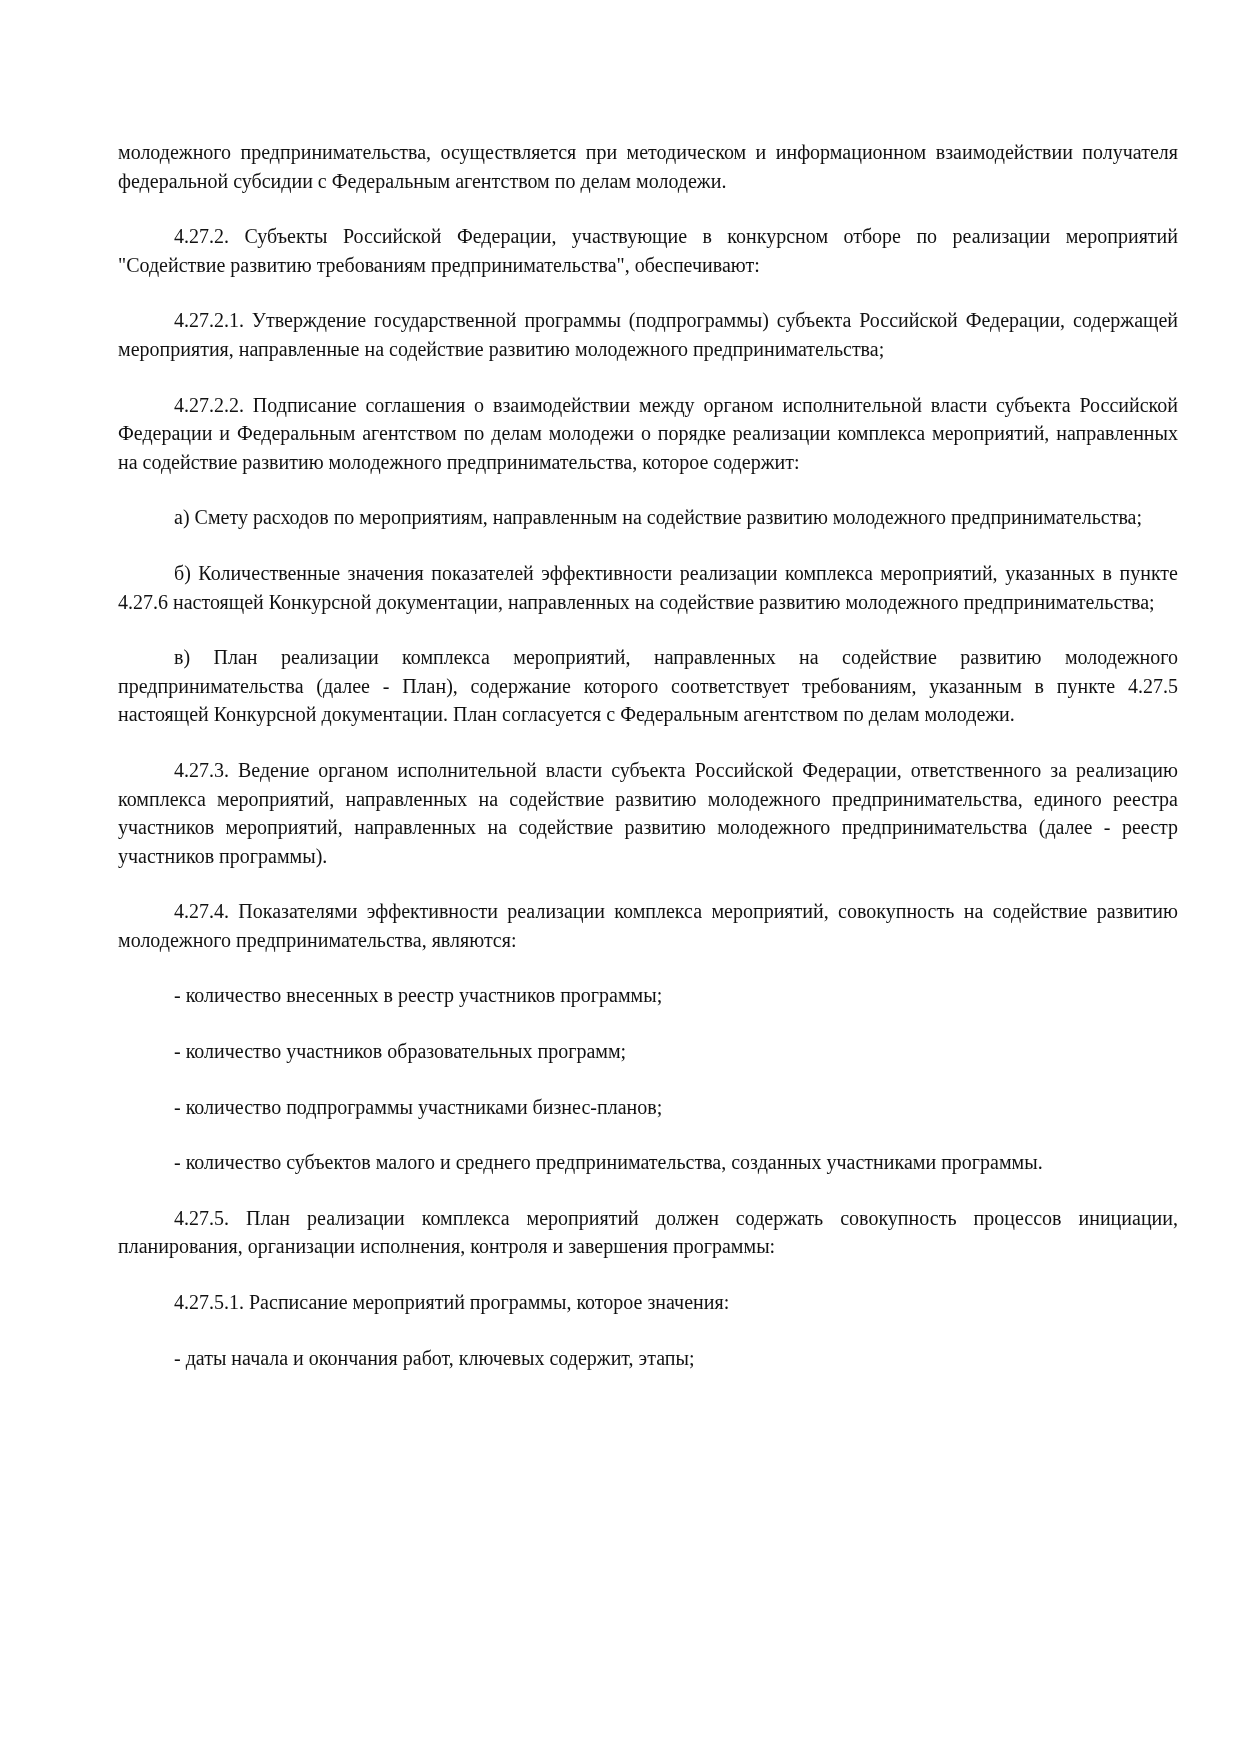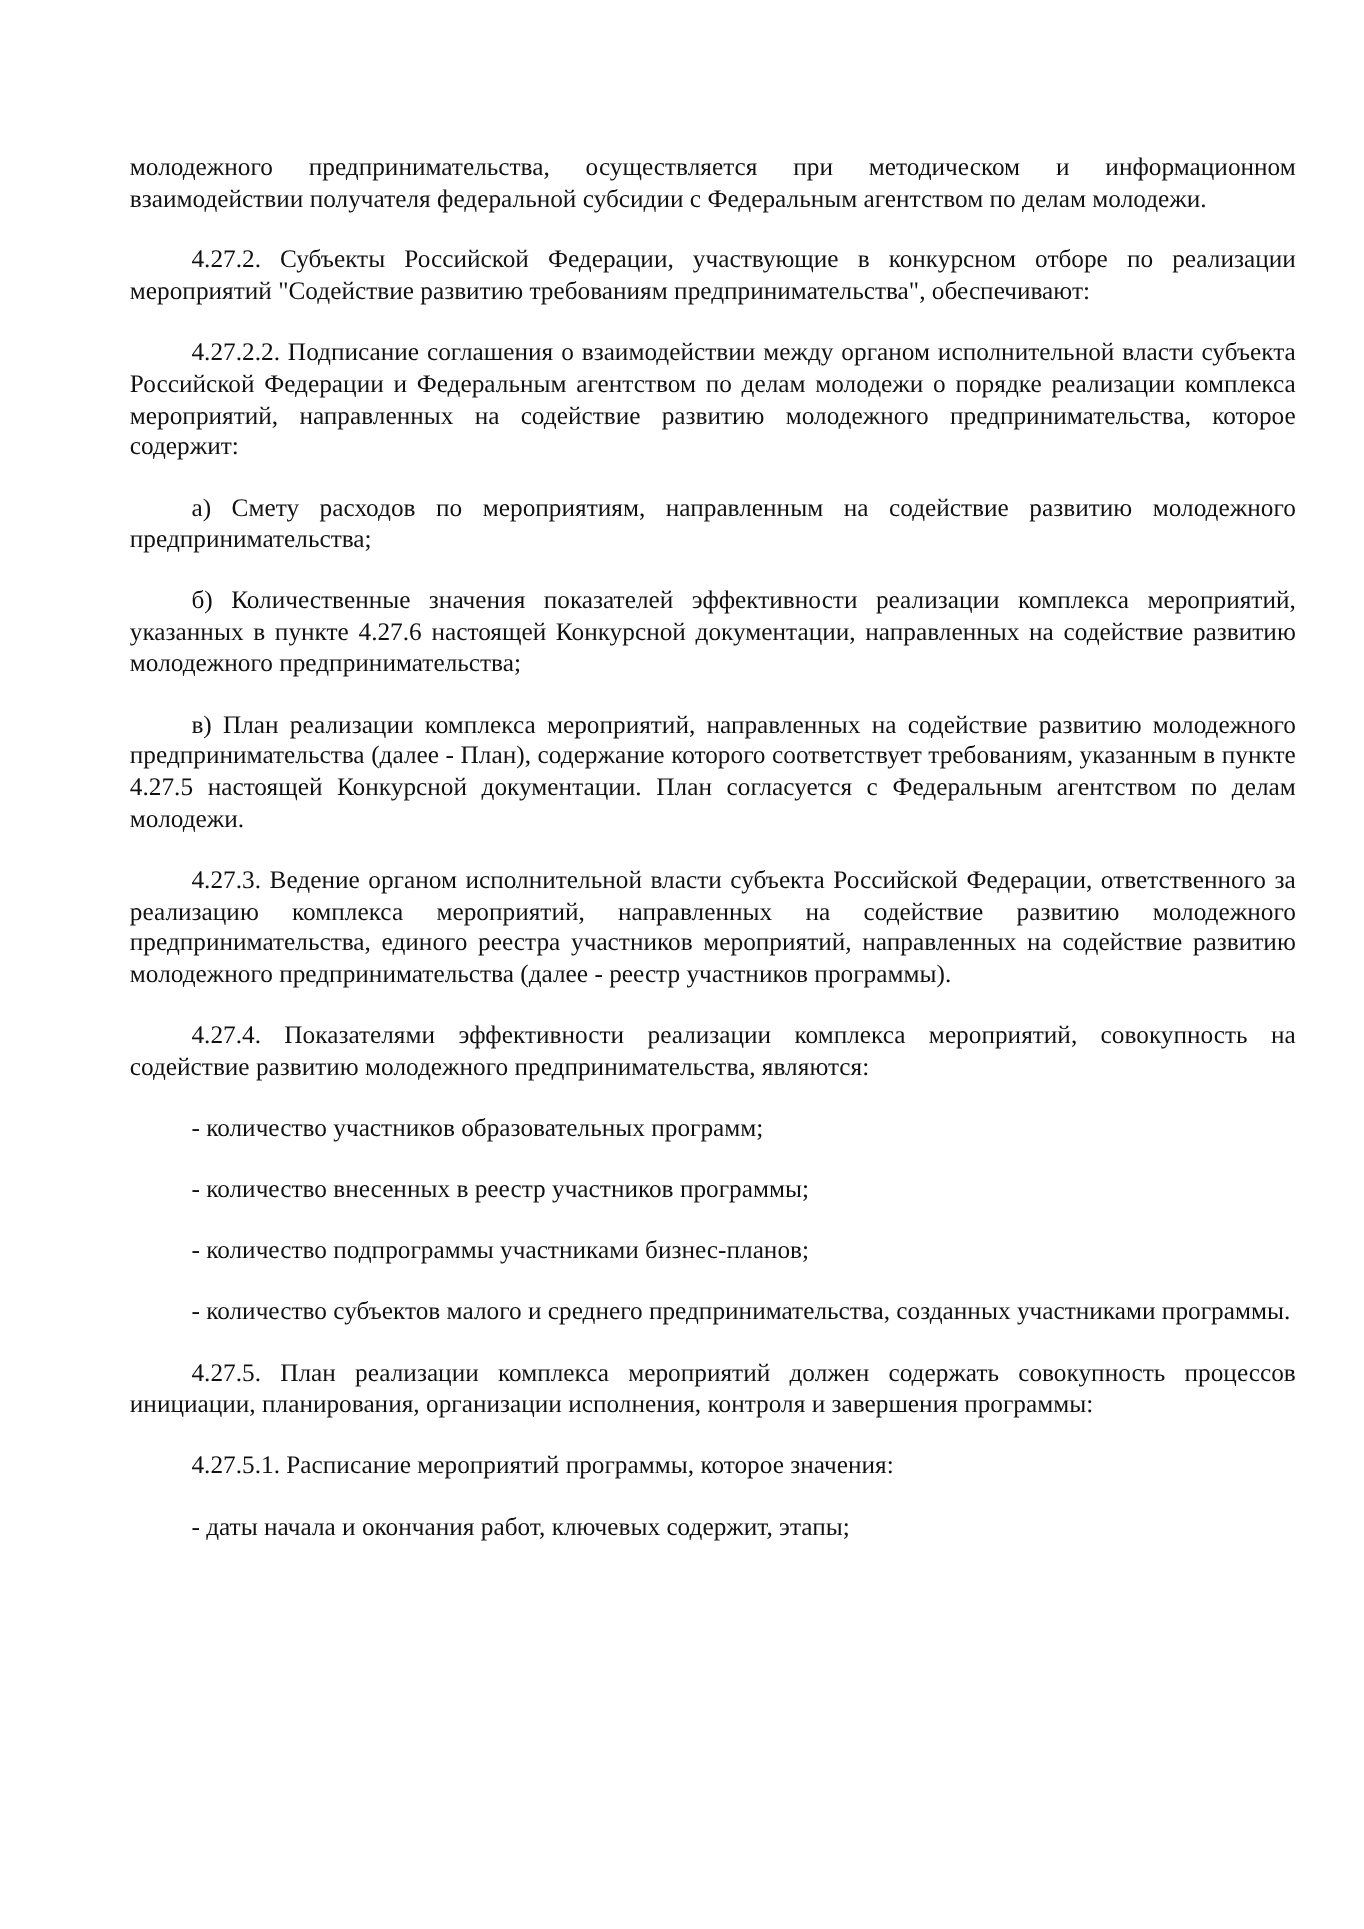--- a/index.html
+++ b/index.html
@@ -15,42 +15,43 @@
       font-family: "Liberation Serif", "DejaVu Serif", serif;
       color: #111111;
     }
     .page {
       position: absolute;
       left: 118px;
       top: 138px;
       width: 1060px;
     }
     .para {
-      font-size: 23px;
+      font-size: 20px;
       line-height: 28.6px;
       text-align: justify;
       margin: 0 0 27px 0;
       text-indent: 0;
     }
     .para.indent {
       text-indent: 56px;
     }
   </style>
 </head>
 <body>
 
 <div class="page">
   <p class="para">молодежного предпринимательства, осуществляется при методическом и информационном взаимодействии получателя федеральной субсидии с Федеральным агентством по делам молодежи.</p>
   <p class="para indent">4.27.2. Субъекты Российской Федерации, участвующие в конкурсном отборе по реализации мероприятий "Содействие развитию требованиям предпринимательства", обеспечивают:</p>
+  <p class="para indent">4.27.2.1. Утверждение государственной программы (подпрограммы) субъекта Российской Федерации, содержащей мероприятия, направленные на содействие развитию молодежного предпринимательства;</p>
   <p class="para indent">4.27.2.2. Подписание соглашения о взаимодействии между органом исполнительной власти субъекта Российской Федерации и Федеральным агентством по делам молодежи о порядке реализации комплекса мероприятий, направленных на содействие развитию молодежного предпринимательства, которое содержит:</p>
   <p class="para indent">а) Смету расходов по мероприятиям, направленным на содействие развитию молодежного предпринимательства;</p>
   <p class="para indent">б) Количественные значения показателей эффективности реализации комплекса мероприятий, указанных в пункте 4.27.6 настоящей Конкурсной документации, направленных на содействие развитию молодежного предпринимательства;</p>
   <p class="para indent">в) План реализации комплекса мероприятий, направленных на содействие развитию молодежного предпринимательства (далее - План), содержание которого соответствует требованиям, указанным в пункте 4.27.5 настоящей Конкурсной документации. План согласуется с Федеральным агентством по делам молодежи.</p>
   <p class="para indent">4.27.3. Ведение органом исполнительной власти субъекта Российской Федерации, ответственного за реализацию комплекса мероприятий, направленных на содействие развитию молодежного предпринимательства, единого реестра участников мероприятий, направленных на содействие развитию молодежного предпринимательства (далее - реестр участников программы).</p>
   <p class="para indent">4.27.4. Показателями эффективности реализации комплекса мероприятий, совокупность на содействие развитию молодежного предпринимательства, являются:</p>
+  <p class="para indent">- количество внесенных в реестр участников программы;</p>
   <p class="para indent">- количество участников образовательных программ;</p>
-  <p class="para indent">- количество внесенных в реестр участников программы;</p>
   <p class="para indent">- количество подпрограммы участниками бизнес-планов;</p>
   <p class="para indent">- количество субъектов малого и среднего предпринимательства, созданных участниками программы.</p>
   <p class="para indent">4.27.5. План реализации комплекса мероприятий должен содержать совокупность процессов инициации, планирования, организации исполнения, контроля и завершения программы:</p>
   <p class="para indent">4.27.5.1. Расписание мероприятий программы, которое значения:</p>
   <p class="para indent">- даты начала и окончания работ, ключевых содержит, этапы;</p>
 </div>
 
 </body></html>

